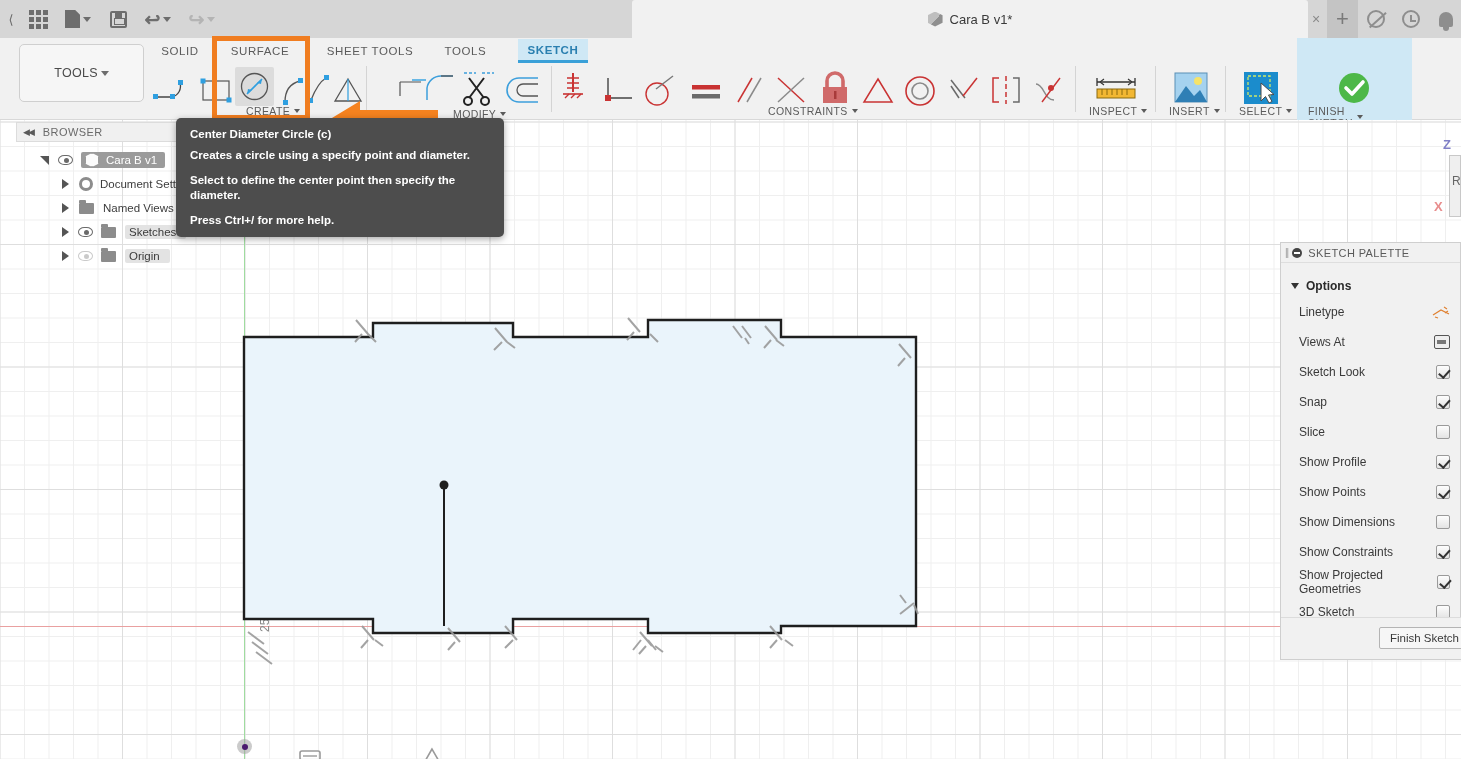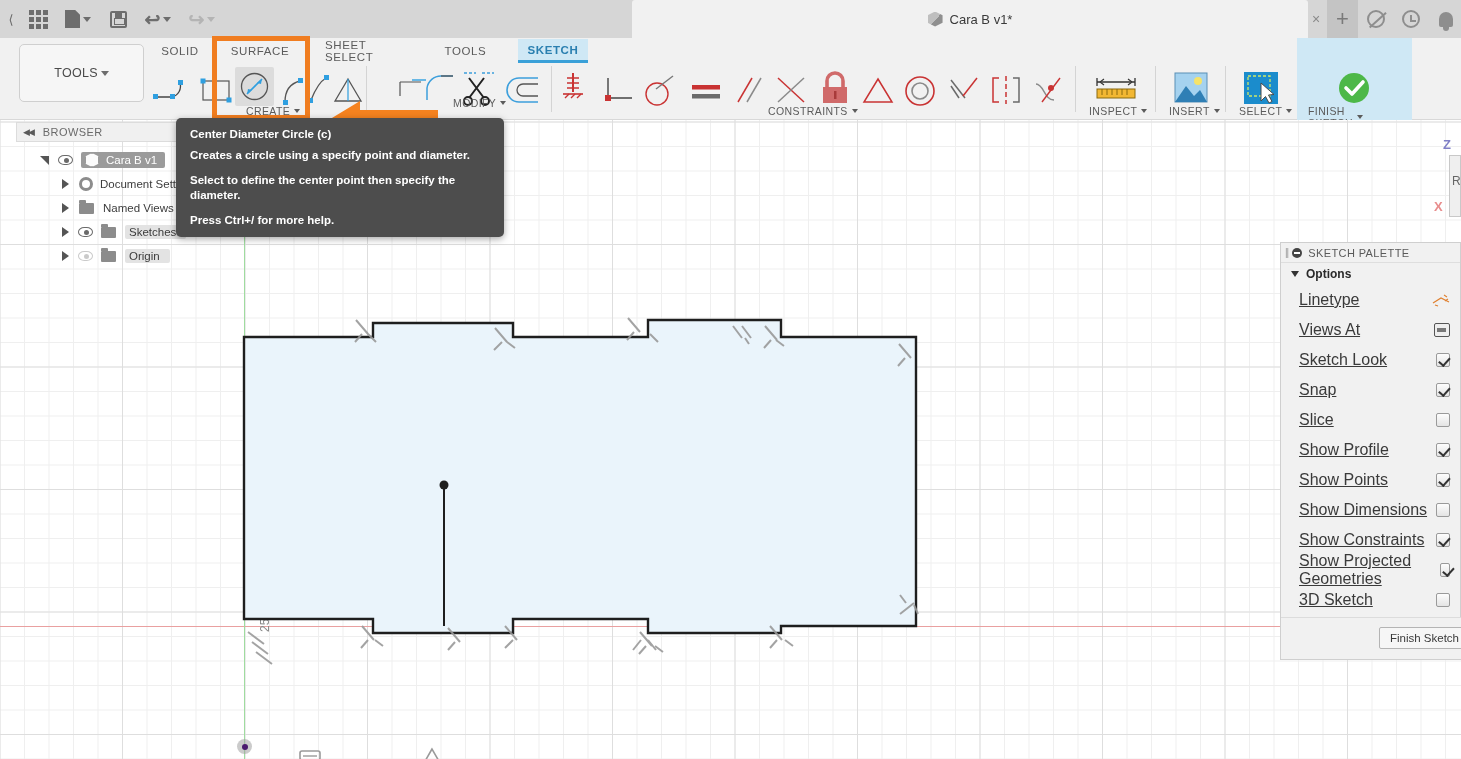--- a/index.html
+++ b/index.html
@@ -164,27 +164,27 @@
   
   .palette { position:absolute; left:1280px; top:242px; width:181px; height:418px;
              background:#f1f1f1; border:1px solid #cfcfcf; z-index:45; }
   .pal-head { height:20px; display:flex; align-items:center; padding-left:4px;
               border-bottom:1px solid #dedede; background:#f1f1f1;}
   .pal-head .grip { color:#9a9a9a; font-size:10px; letter-spacing:-1px; margin-right:4px; }
   .pal-head .dot { width:10px;height:10px;border-radius:50%;background:#444;margin-right:6px;
                    position:relative; }
   .pal-head .dot::after{content:"";position:absolute;left:2px;top:4px;width:6px;height:2px;background:#fff;}
   .pal-head .lbl { font-size:11px; color:#5a5a5a; letter-spacing:.4px; }
-  .pal-opt { height:22px; display:flex; align-items:center; padding-left:10px; margin-top:0; }
+  .pal-opt { height:22px; display:flex; align-items:center; padding-left:10px; margin-top:12px; }
   .pal-opt .cr { width:0;height:0;border-left:4.5px solid transparent;border-right:4.5px solid transparent;
                  border-top:6px solid #333; margin-right:7px; }
   .pal-opt .lbl { font-size:12px; color:#2a2a2a; font-weight:bold; }
   .prow { height:30px; display:flex; align-items:center; padding:0 10px 0 18px;
           justify-content:space-between; }
-  .prow .pl { font-size:16px; color:#3a3a3a;text-decoration:underline; }
+  .prow .pl { font-size:12px; color:#3a3a3a; }
   .chk { width:14px; height:14px; border:1px solid #9a9a9a; border-radius:2px;
          background: linear-gradient(#fdfdfd,#e4e4e4); position:relative; }
   .chk.on::after { content:""; position:absolute; left:4px; top:0.5px; width:4.5px; height:9px;
                    border:solid #333; border-width:0 2px 2px 0; transform:rotate(42deg); }
   .pal-foot { position:absolute; left:0; bottom:0; width:181px; height:42px;
               border-top:1px solid #dcdcdc; background:#f1f1f1; }
   .fin-btn { position:absolute; right:-8px; top:9px; height:22px; padding:0 10px;
              border:1px solid #b4b4b4; background:#f6f6f6; font-size:11.5px; color:#3a3a3a;
              display:flex; align-items:center; border-radius:2px; }
   .lt-ic { width:18px; height:13px; position:relative; }
@@ -249,21 +249,21 @@
   <div class="ribbon">
 
     <div class="design-box">
       <span>TOOLS</span>
       <div class="caret"></div>
     </div>
 
     <div class="tabrow">
       <div class="rtab" style="left:157px;width:46px">SOLID</div>
       <div class="rtab" style="left:228px;width:64px">SURFACE</div>
-      <div class="rtab" style="left:325px;width:90px">SHEET SELECT</div>
+      <div class="rtab" style="left:325px;width:90px">SHEET TOOLS</div>
       <div class="rtab" style="left:443px;width:45px">TOOLS</div>
       <div class="rtab active" style="left:518px;width:70px">SKETCH</div>
     </div>
 
     <div class="panels">
 
       <div class="tool" style="left:150px;top:10px;width:42px;height:38px">
         <svg width="42" height="38" viewBox="0 0 42 38">
           <path d="M6 25 L22 25 A11 11 0 0 0 30 11" fill="none" stroke="#444" stroke-width="1.3"></path>
           <rect x="3" y="22" width="5" height="5" fill="#2f9fe0"></rect>
@@ -342,21 +342,21 @@
         </svg>
       </div>
       <div class="tool" style="left:553px;top:8px;width:40px;height:40px">
         <svg width="40" height="40" viewBox="0 0 40 40">
           <path d="M20 3 L20 22" stroke="#c93333" stroke-width="2"></path>
           <path d="M14 8 L26 8 M14 13 L26 13 M14 18 L26 18" stroke="#c93333" stroke-width="1.5"></path>
           <path d="M10 24 L30 24" stroke="#c93333" stroke-width="1.6"></path>
           <path d="M12 28 L16 24 M18 28 L22 24 M24 28 L28 24" stroke="#c93333" stroke-width="1.4"></path>
         </svg>
       </div>
-      <div class="grp-label" style="left:453px;top:35px">
+      <div class="grp-label" style="left:453px;top:46px">
         <span>MODIFY</span>
           <span class="cr"></span>
       </div>
       <div class="sep" style="left:551px"></div>
 
       <div class="tool" style="left:598px;top:10px;width:40px;height:38px">
         <svg width="40" height="38" viewBox="0 0 40 38">
           <path d="M10 6 L10 26 L34 26" fill="none" stroke="#444" stroke-width="1.4"></path>
           <rect x="7" y="23" width="6" height="6" fill="#c93333"></rect>
         </svg>

